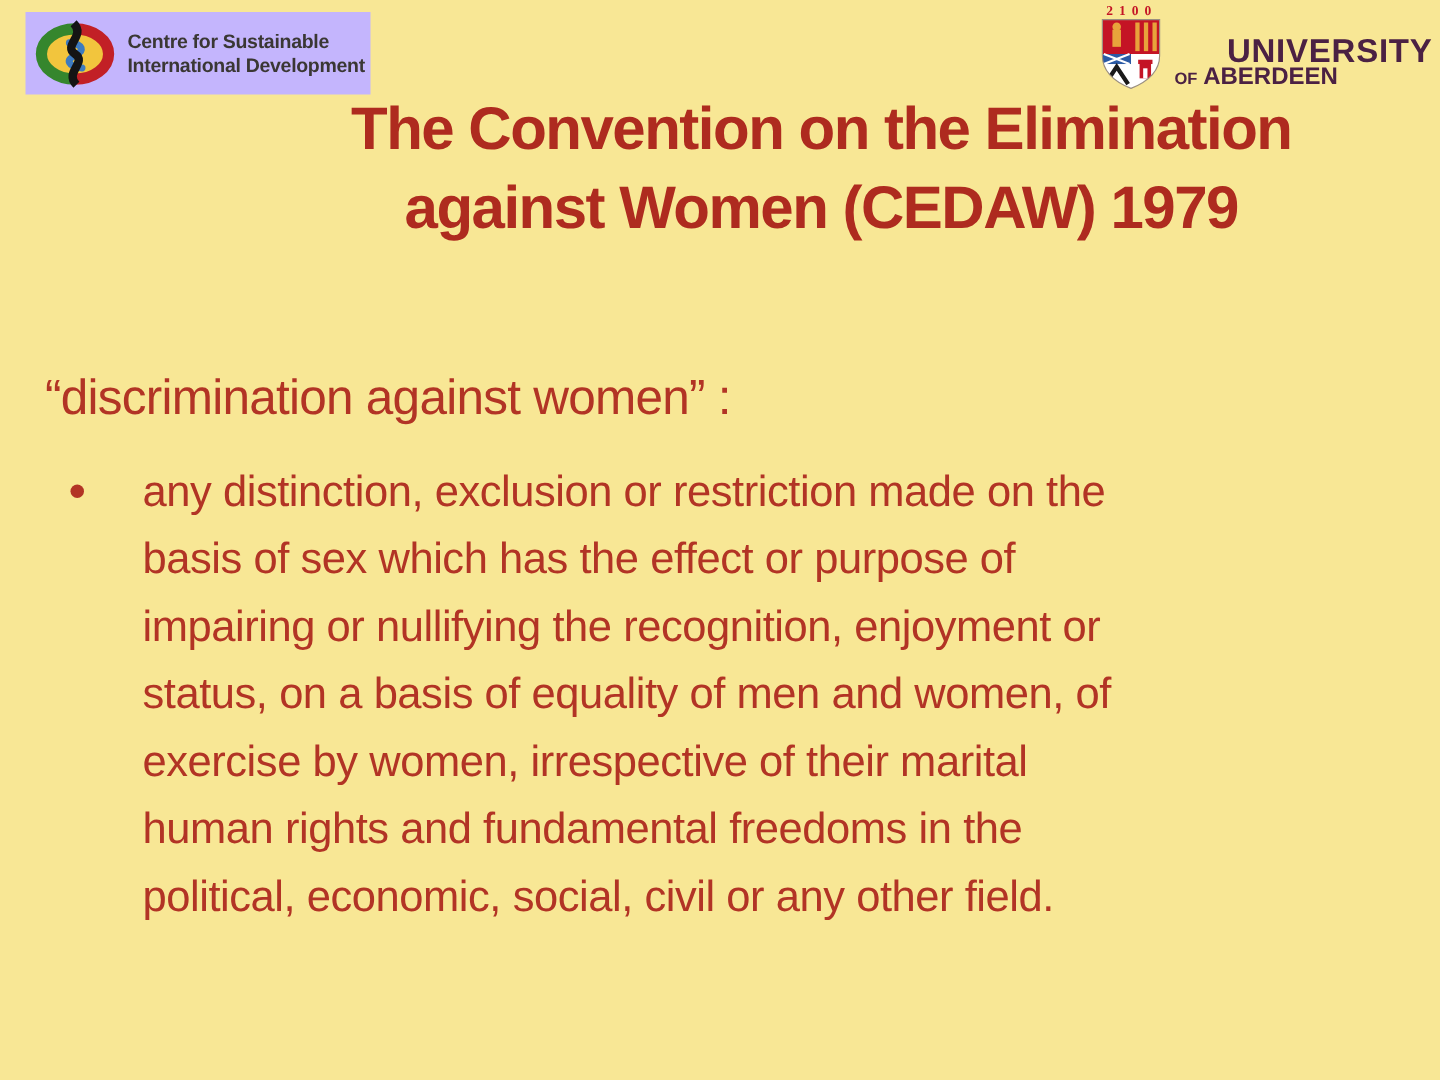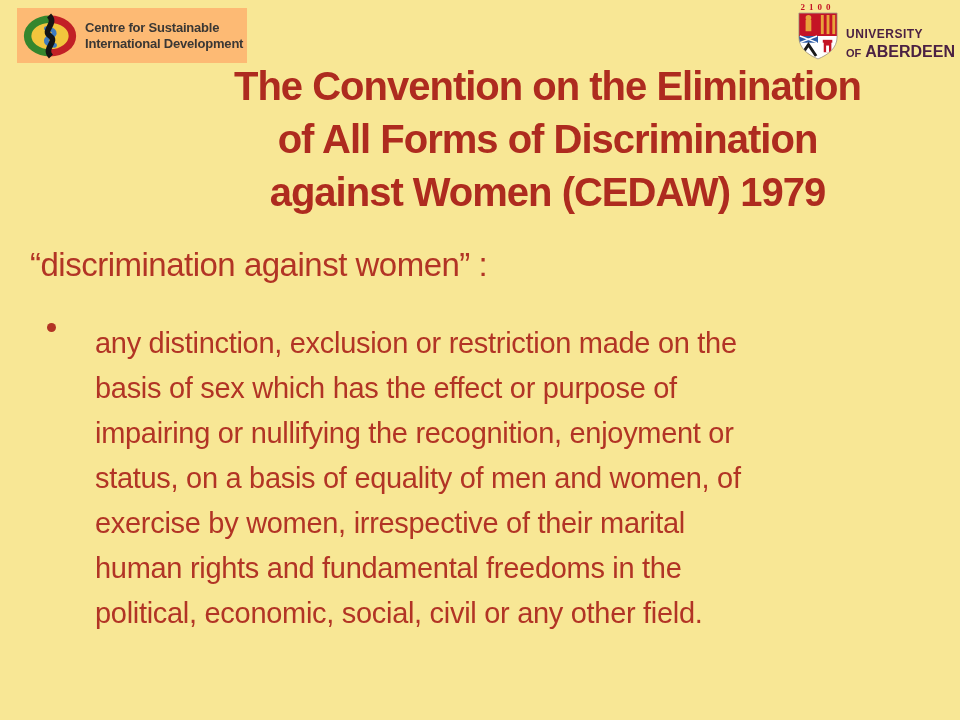--- a/index.html
+++ b/index.html
@@ -8,21 +8,21 @@
     width: 960px; height: 720px;
     background: var(--background, #F8E795);
     font-family: "Liberation Sans", sans-serif;
     overflow: hidden;
   }
 
   
   .csid-logo {
     position: absolute; left: 17px; top: 8px;
     width: 230px; height: 55px;
-    background: #fdba74;
+    background: #c4b5fd;
     display: flex; align-items: center;
   }
   .csid-mark { width: 56px; height: 46px; margin-left: 5px; flex: 0 0 auto; }
   .csid-text {
     margin-left: 7px;
     color: var(--csid-text, #3A3734);
     font-weight: bold; font-size: 13px; line-height: 16px;
     letter-spacing: -0.2px;
   }
 
@@ -34,21 +34,21 @@
     color: var(--abdn-red, #C41425);
     font-size: 9px; font-weight: bold; letter-spacing: 4px;
     height: 10px; line-height: 10px;
   }
   .abdn-shield { width: 42px; height: 48px; }
   .abdn-text {
     margin: 23px 0 0 5px;
     color: var(--abdn-text, #4B2143);
     font-weight: bold; line-height: 18px;
   }
-  .abdn-line1 { font-size: 12px; letter-spacing: 0.5px; }
+  .abdn-line1 { font-size: 22px; letter-spacing: 0.5px; margin-left: 35px; }
   .abdn-line2 { font-size: 16px; }
   .abdn-of { font-size: 11px; }
 
   
   .title {
     position: absolute; left: 150px; right: 15px; top: 60px;
     margin: 0;
     text-align: center;
     color: var(--title-text, #AE2B1F);
     font-size: 40px; line-height: 53px; font-weight: bold;
@@ -65,21 +65,21 @@
     position: absolute; left: 40px; top: 306px; right: 25px;
     display: flex; align-items: flex-start;
     color: var(--body-text, #B23425);
   }
   .bullet-dot {
     flex: 0 0 auto;
     width: 9px; height: 9px; border-radius: 50%;
     background: var(--body-text, #B23425);
     margin: 17px 0 0 7px;
   }
-  .bullet-text { margin-left: 39px; font-size: 29px; line-height: 45px; letter-spacing: -0.3px; margin-top: 15px; }
+  .bullet-text { margin-left: 39px; font-size: 29px; line-height: 45px; letter-spacing: -0.3px; }
   [data-bind-list] > div { white-space: nowrap; }
 
   
   .link-row { position: absolute; left: 0; right: 0; top: 633px; text-align: center; }
   .cedaw-link {
     color: var(--link-text, #C55F2E);
     font-size: 30px; letter-spacing: -0.3px;
     text-decoration: underline;
     text-underline-offset: 5px;
   }
@@ -132,21 +132,20 @@
       </svg>
     </div>
     <div class="abdn-text">
       <div class="abdn-line1" data-bind="logos.aberdeen.line1">UNIVERSITY</div>
       <div class="abdn-line2"><span class="abdn-of" data-bind="logos.aberdeen.line2_prefix">OF</span> <span data-bind="logos.aberdeen.line2_name">ABERDEEN</span></div>
     </div>
   </div>
 
   <h1 class="title" data-bind-list="slide.title.lines">
       <div>The Convention on the Elimination</div>
-      <div>of All Forms of Discrimination</div>
       <div>against Women (CEDAW) 1979</div>
     </h1>
 
   <div class="heading" data-bind="slide.heading">“discrimination against women” :</div>
 
   <div class="bullet-item">
     <span class="bullet-dot"></span>
     <div class="bullet-text" data-bind-list="slide.bullet.lines">
         <div>any distinction, exclusion or restriction made on the</div>
         <div>basis of sex which has the effect or purpose of</div>

